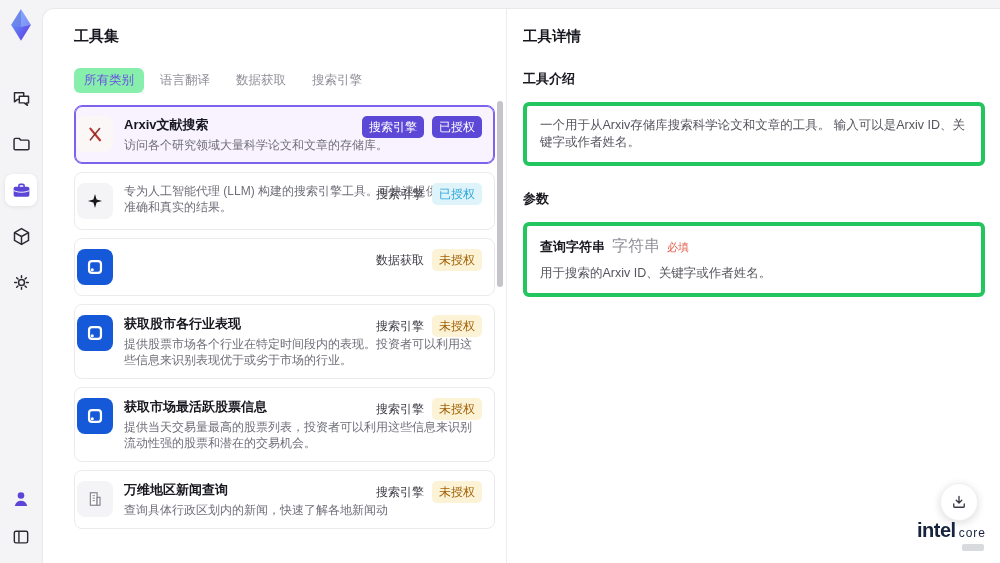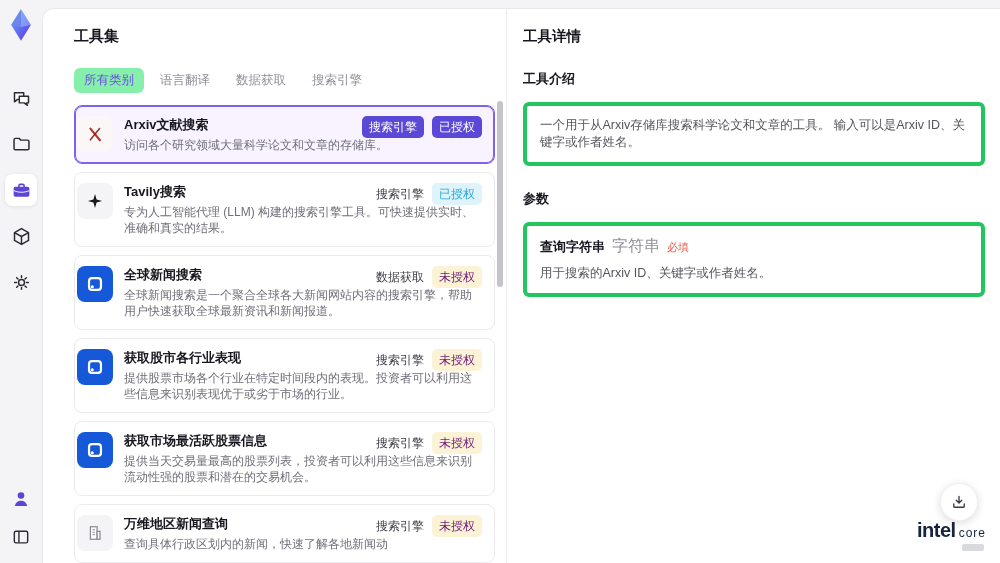--- a/index.html
+++ b/index.html
@@ -58,21 +58,21 @@
   .tool-icon.blueapp  { background:#1659d8; }
   .tool-icon.building { background:#f4f4f6; }
   .tool-body { flex:1; min-width:0; }
   .tool-name { font-size:13px; font-weight:bold; color:#17171f; line-height:18px; margin-bottom:3px; }
   .tool-desc { font-size:12px; color:#6f6f7a; line-height:16px; max-width:350px; }
   .tool-badges { position:absolute; top:10px; right:12px; display:flex; gap:8px; align-items:center; }
   .badge { font-size:12px; line-height:1; padding:5px 7px; border-radius:5px; white-space:nowrap; }
   .badge.solid { background:#5b48d6; color:#ffffff; }
   .badge.plain { background:transparent; color:#3f3f48; padding:5px 0; }
   .badge.ok    { background:#def3fa; color:#2ea7dc; }
-  .badge.warn  { background:#fcf3d7; color:#701a75;text-align:center; }
+  .badge.warn  { background:#fcf3d7; color:#a16207;text-align:center; }
 
   .scrollbar {
     position:absolute; right:10px; top:84px; width:7px; height:470px; border-radius:4px;
   }
   .scroll-thumb { position:absolute; top:8px; left:0; width:6px; height:186px; border-radius:3px; background:#c4c4ca; }
 
   
   .right-panel {
     position:absolute; left:463px; top:0; right:0; bottom:0;
     border-left:1px solid #ececf0; padding:18px 15px 17px 16px;
@@ -223,43 +223,38 @@
         <div class="tool-icon tavily">
 
           <span class="ic ic-tavily">
             <svg width="20" height="20" viewBox="0 0 24 24">
               <path d="M12 3.5l1.9 6.6 6.6 1.9-6.6 1.9L12 20.5l-1.9-6.6-6.6-1.9 6.6-1.9z" fill="#17171c"></path>
             </svg>
           </span>
 
         </div>
         <div class="tool-body">
-          <div class="tool-name">Tavily搜索</div>
           <div class="tool-desc">专为人工智能代理 (LLM) 构建的搜索引擎工具。可快速提供实时、准确和真实的结果。</div>
         </div>
         <div class="tool-badges">
           <span class="badge cat plain">搜索引擎</span>
           <span class="badge status ok">已授权</span>
         </div>
       </div>
 
       <div class="tool">
         <div class="tool-icon blueapp">
 
           <span class="ic ic-blueapp">
             <svg width="22" height="22" viewBox="0 0 24 24" fill="none">
               <rect x="5.5" y="5.5" width="13" height="13" rx="3.2" stroke="#ffffff" stroke-width="2.4"></rect>
               <circle cx="9" cy="15" r="1.7" fill="#ffffff"></circle>
             </svg>
           </span>
 
-        </div>
-        <div class="tool-body">
-          <div class="tool-name">全球新闻搜索</div>
-          <div class="tool-desc">全球新闻搜索是一个聚合全球各大新闻网站内容的搜索引擎，帮助用户快速获取全球最新资讯和新闻报道。</div>
         </div>
         <div class="tool-badges">
           <span class="badge cat plain">数据获取</span>
           <span class="badge status warn">未授权</span>
         </div>
       </div>
 
       <div class="tool">
         <div class="tool-icon blueapp">
 

